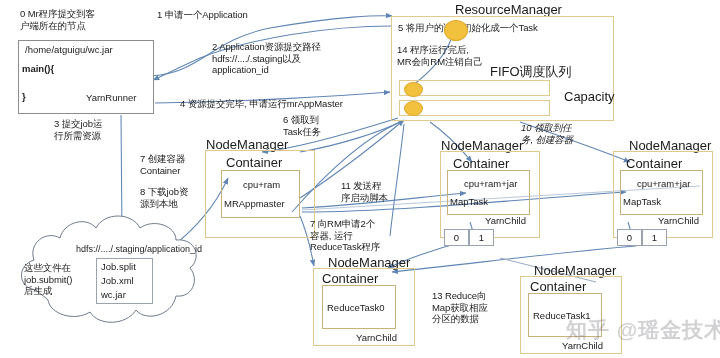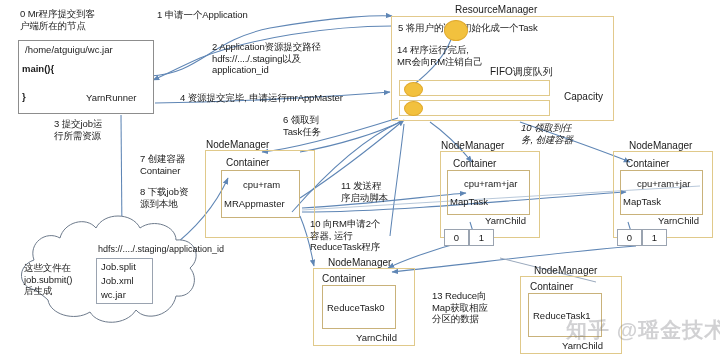--- a/index.html
+++ b/index.html
@@ -5,21 +5,21 @@
   html,body{margin:0;padding:0;background:#ffffff;}
   body{
     width:720px;height:358px;position:relative;overflow:hidden;
     font-family:"Liberation Sans","DejaVu Sans",sans-serif;
     color:#1a1a1a;
   }
   #stage{position:absolute;left:0;top:0;width:720px;height:262px;}
   svg.layer{position:absolute;left:0;top:0;width:720px;height:358px;pointer-events:none;}
 
   .lbl{position:absolute;font-size:9.5px;line-height:11.5px;color:#1b1b1b;white-space:pre-line;letter-spacing:-0.1px;}
-  .ttl{position:absolute;font-size:10px;line-height:11px;color:#1b1b1b;white-space:nowrap;}
+  .ttl{position:absolute;font-size:13px;line-height:11px;color:#1b1b1b;white-space:nowrap;}
 
   .box{position:absolute;box-sizing:border-box;}
   .nm{border:1px solid #e0c98a;background:rgba(255,255,255,0);}
   .ct{border:1px solid #c9b27a;background:rgba(255,255,255,0);}
   .cli{border:1px solid #8d8d8d;background:#ffffff;}
   .rm{border:1px solid #e2c98c;background:rgba(255,255,255,0);}
   .q{border:1px solid #e0c98a;background:rgba(255,255,255,0);}
   .filebox{border:1px solid #9aa3b0;background:#ffffff;}
   .cell{border:1px solid #9aa3b0;background:#ffffff;box-sizing:border-box;
         font-size:9.5px;display:flex;align-items:center;justify-content:center;}
@@ -122,21 +122,21 @@
   <div class="dot" style="left:444px;top:20px;width:22px;height:19px;"></div>
   <div class="lbl" style="left:397px;top:44px;width:130px;">14 程序运行完后,
 MR会向RM注销自己</div>
   <div class="ttl" style="left:490px;top:66px;">FIFO调度队列</div>
   <div class="box q" style="left:399px;top:80px;width:151px;height:16px;"></div>
   <div class="dot" style="left:404px;top:82px;width:17px;height:13px;"></div>
   <div class="box q" style="left:399px;top:100px;width:151px;height:16px;"></div>
   <div class="dot" style="left:404px;top:101px;width:17px;height:13px;"></div>
   <div class="ttl" style="left:564px;top:91px;">Capacity</div>
 
-  <div class="btxt" style="left:58px;top:244px;font-size:9px;padding-left:40px;">hdfs://..../.staging/application_id</div>
+  <div class="btxt" style="left:36px;top:244px;font-size:9px;padding-left:40px;">hdfs://..../.staging/application_id</div>
   <div class="lbl" style="left:24px;top:262px;width:66px;">这些文件在
 job.submit()
 后生成</div>
   <div class="box filebox" style="left:96px;top:258px;width:57px;height:46px;"></div>
   <div class="btxt" style="left:101px;top:261px;">Job.split</div>
   <div class="btxt" style="left:101px;top:275px;">Job.xml</div>
   <div class="btxt" style="left:101px;top:289px;">wc.jar</div>
 
   <div class="ttl" style="left:206px;top:139px;">NodeManager</div>
   <div class="box nm" style="left:205px;top:150px;width:110px;height:88px;"></div>
@@ -178,32 +178,32 @@
   <div class="box ct" style="left:528px;top:293px;width:74px;height:44px;"></div>
   <div class="btxt" style="left:533px;top:310px;">ReduceTask1</div>
   <div class="btxt" style="left:562px;top:340px;">YarnChild</div>
 
   <div class="lbl" style="left:157px;top:9px;">1 申请一个Application</div>
   <div class="lbl" style="left:212px;top:41px;width:140px;">2 Application资源提交路径
 hdfs://..../.staging以及
 application_id</div>
   <div class="lbl" style="left:54px;top:118px;width:62px;">3 提交job运
 行所需资源</div>
-  <div class="lbl" style="left:180px;top:92px;">4 资源提交完毕, 申请运行mrAppMaster</div>
+  <div class="lbl" style="left:180px;top:98px;">4 资源提交完毕, 申请运行mrAppMaster</div>
   <div class="lbl" style="left:283px;top:114px;width:56px;">6 领取到
 Task任务</div>
   <div class="lbl" style="left:140px;top:153px;width:66px;">7 创建容器
 Container</div>
   <div class="lbl" style="left:140px;top:186px;width:62px;">8 下载job资
 源到本地</div>
   <div class="lbl" style="left:521px;top:122px;width:78px;font-style:italic;">10 领取到任
 务, 创建容器</div>
   <div class="lbl" style="left:341px;top:180px;width:66px;">11 发送程
 序启动脚本</div>
-  <div class="lbl" style="left:310px;top:218px;width:90px;">10 向RM申请2个
+  <div class="lbl" style="left:310px;top:218px;width:90px;">7 向RM申请2个
 容器, 运行
 ReduceTask程序</div>
   <div class="lbl" style="left:432px;top:290px;width:72px;">13 Reduce向
 Map获取相应
 分区的数据</div>
 
   <div class="wm" style="left:566px;top:316px;">知乎 @瑶金技术社区</div>
 
 </div>
 

